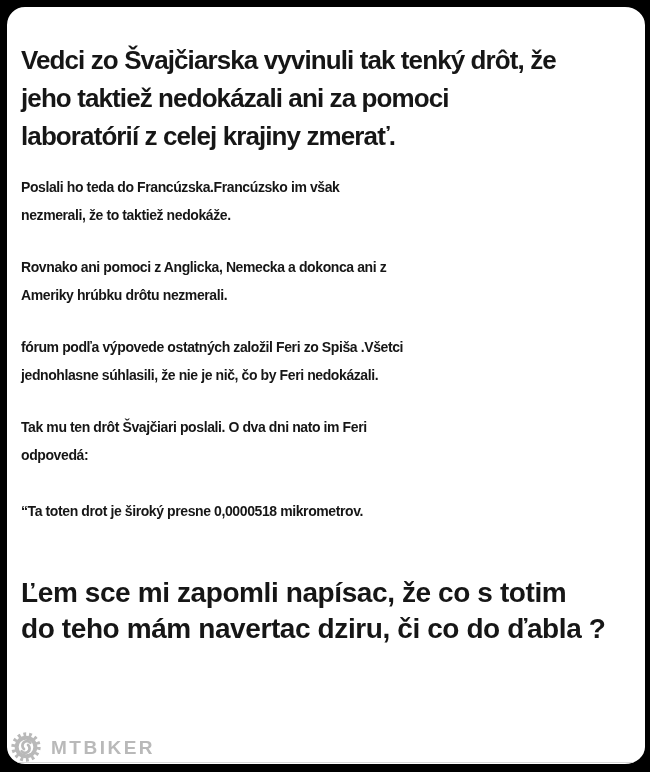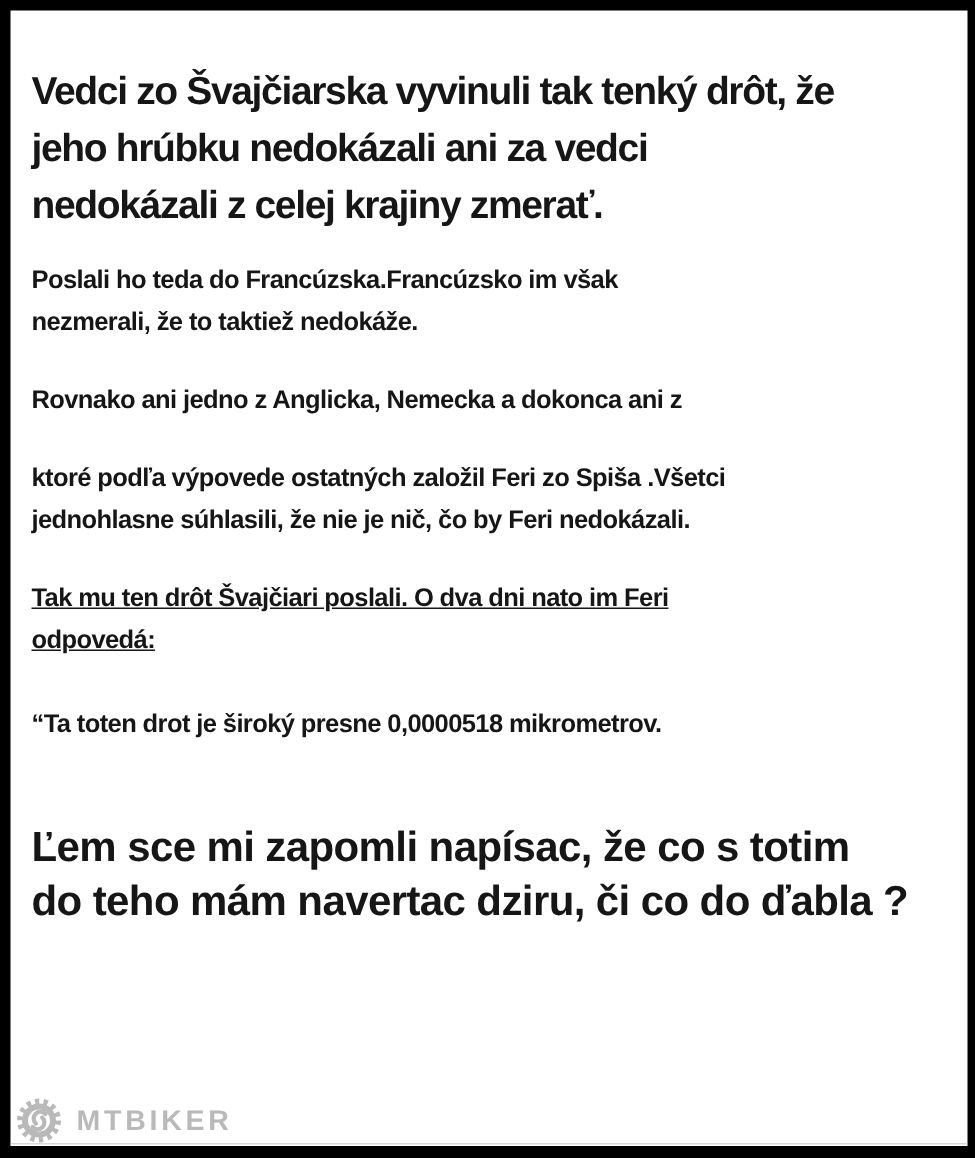--- a/index.html
+++ b/index.html
@@ -9,37 +9,38 @@
   }
   .frame {
     position: relative;
     box-sizing: border-box;
     width: 650px; height: 772px;
     background: #ffffff;
     border-style: solid;
     border-color: #000000;
     border-width: 7px 5px 8px 7px; 
     overflow: hidden;
+    border-radius: 25px;
   }
   .content {
     box-sizing: border-box;
     width: 100%; height: 100%;
     padding: 34px 8px 0 14px;
     color: #161616;
     font-weight: 700;
   }
   .para { margin: 0; }
   .line { white-space: pre; }
   
   .p-xl  { font-size: 26px; line-height: 38px; letter-spacing: -0.9px; margin-bottom: 18px; }
   
-  .p-md  { font-size: 17px; line-height: 28px; letter-spacing: -0.4px; margin-bottom: 24px; }
+  .p-md  { font-size: 14px; line-height: 28px; letter-spacing: -0.4px; margin-bottom: 24px; }
   
   .p-lg  { font-size: 28px; line-height: 36px; letter-spacing: -0.4px; margin-bottom: 0; }
-  .mb-lg { margin-bottom: 28px; text-decoration: underline; }
+  .mb-lg { margin-bottom: 28px; }
   .mb-xl { margin-bottom: 50px; }
   .bottom-rule {
     position: absolute;
     left: 0; right: 0; top: 755px;
     height: 1px;
     background: #d8d8d8;
   }
   .watermark {
     position: absolute;
     left: 3px; top: 724px;
@@ -59,36 +60,37 @@
   .cog { display: block; }
 </style>
 </head>
 <body>
 
 <div class="frame">
   <div class="content">
 
     <div class="para p-xl">
       <div class="line">Vedci zo Švajčiarska vyvinuli tak tenký drôt, že</div>
-      <div class="line">jeho hrúbku nedokázali ani za vedci</div>
-      <div class="line">nedokázali z celej krajiny zmerať.</div>
+      <div class="line">jeho taktiež nedokázali ani za pomoci</div>
+      <div class="line">laboratórií z celej krajiny zmerať.</div>
     </div>
 
     <div class="para p-md">
       <div class="line">Poslali ho teda do Francúzska.Francúzsko im však</div>
       <div class="line">nezmerali, že to taktiež nedokáže.</div>
     </div>
 
     <div class="para p-md">
-      <div class="line">Rovnako ani jedno z Anglicka, Nemecka a dokonca ani z</div>
+      <div class="line">Rovnako ani pomoci z Anglicka, Nemecka a dokonca ani z</div>
+      <div class="line">Ameriky hrúbku drôtu nezmerali.</div>
     </div>
 
 
     <div class="para p-md">
-      <div class="line">ktoré podľa výpovede ostatných založil Feri zo Spiša .Všetci</div>
+      <div class="line">fórum podľa výpovede ostatných založil Feri zo Spiša .Všetci</div>
       <div class="line">jednohlasne súhlasili, že nie je nič, čo by Feri nedokázali.</div>
     </div>
 
     <div class="para p-md mb-lg">
       <div class="line">Tak mu ten drôt Švajčiari poslali. O dva dni nato im Feri</div>
       <div class="line">odpovedá:</div>
     </div>
 
     <div class="para p-md mb-xl">
       <div class="line">“Ta toten drot je široký presne 0,0000518 mikrometrov.</div>

